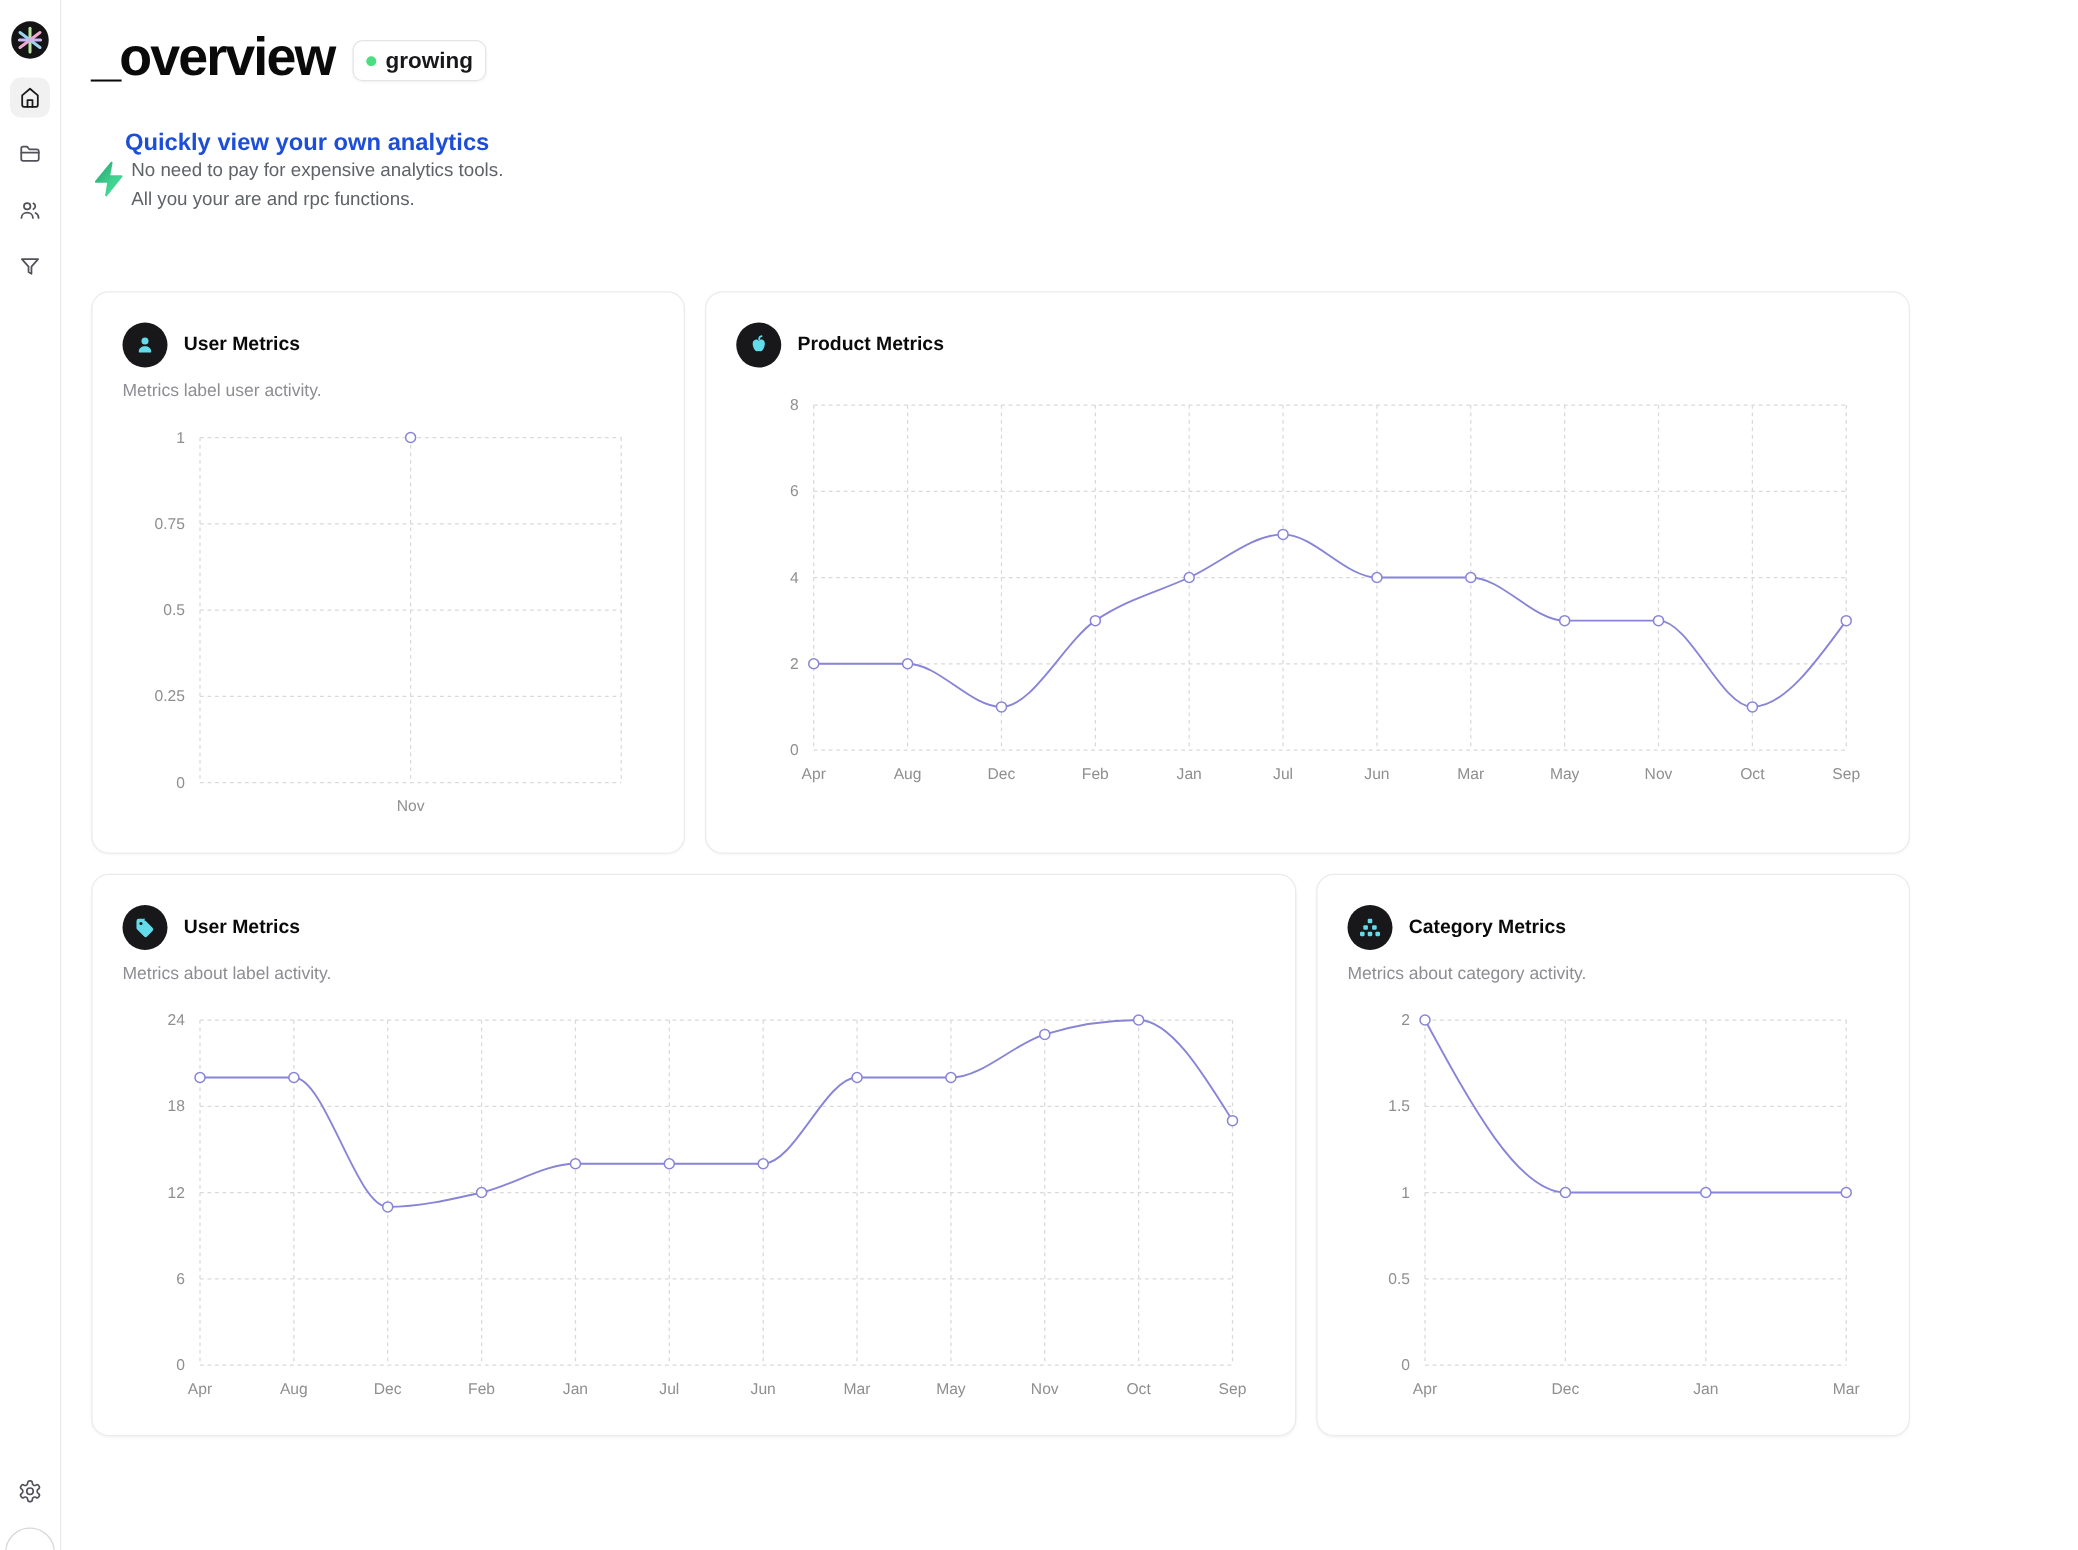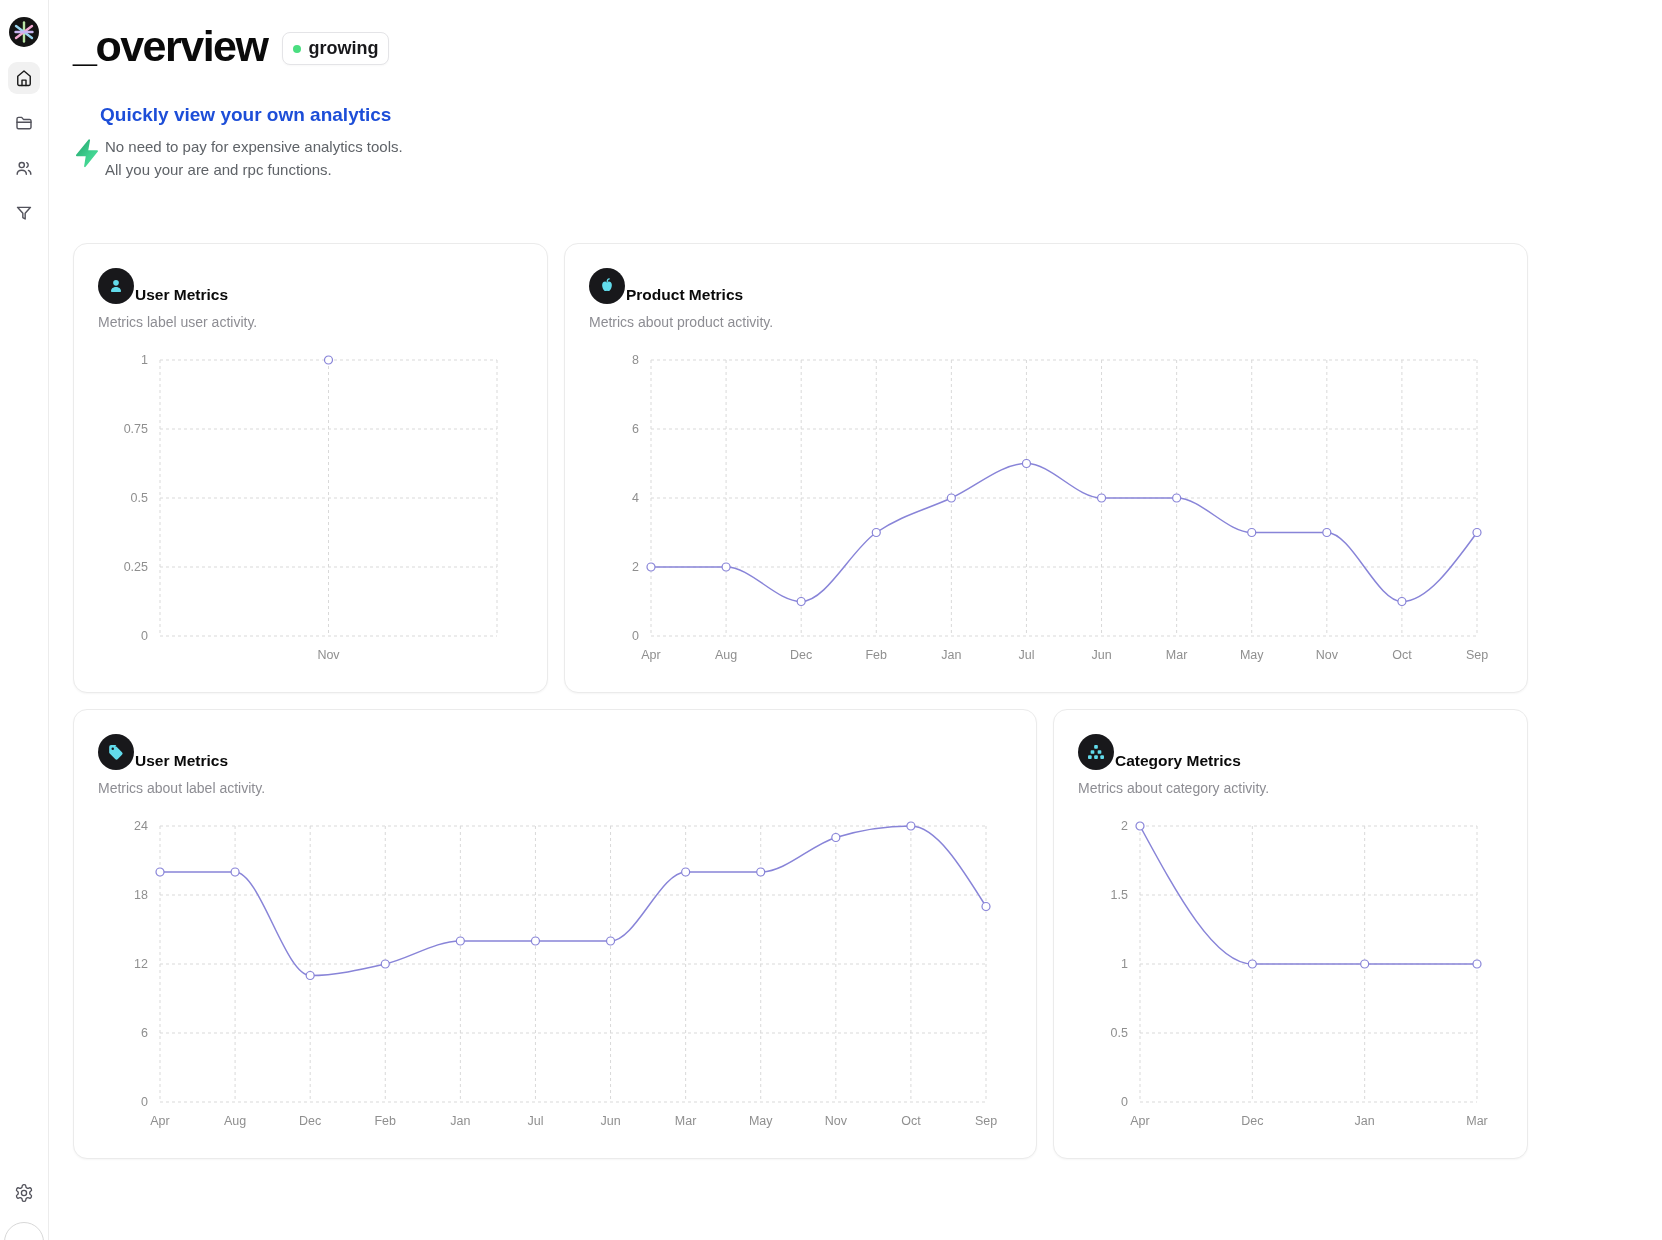--- a/index.html
+++ b/index.html
@@ -26,32 +26,32 @@
   .main { margin-left:49px; padding:22px 0 0 24px; }
   .title-row { display:flex; align-items:center; gap:15px; }
   h1 { font-size:43px; font-weight:800; letter-spacing:-1.5px; color:#0a0a0a; }
   .badge { display:inline-flex; align-items:center; gap:7px; border:1px solid #e4e4e7;
     border-radius:8px; padding:5px 10px; font-size:18px; font-weight:700; color:#18181b;
     margin-top:4px; background:#fff; box-shadow:0 1px 2px rgba(0,0,0,.03); }
   .badge-dot { width:8px; height:8px; border-radius:50%; background:var(--badge-dot,#4ade80); }
 
   .intro { margin-top:33px; }
   .intro h2 { font-size:19px; font-weight:700; color:#1d4ed8; margin-left:27px; }
-  .desc-row { display:flex; margin-top:10px; gap:4px; align-items:flex-start; }
+  .desc-row { display:flex; gap:4px; align-items:flex-start; }
   .bolt { width:28px; height:30px; flex:none; margin-top:2px; }
   .desc-lines { font-size:15px; color:#5f6368; line-height:22.5px; }
 
   
   .cards { margin-top:62px; width:1455px; display:flex; flex-direction:column; gap:16px; }
   .cards-row { display:flex; gap:16px; }
   .card { background:#fff; border:1px solid #ebebeb; border-radius:14px;
     box-shadow:0 1px 2px rgba(0,0,0,.04); padding:24px 24px; height:450px; }
   .card.narrow { width:475px; flex:none; }
   .card.wide { flex:1; }
-  .card-head { display:flex; align-items:flex-end; gap:1px; }
+  .card-head { display:flex; align-items:center; gap:13px; }
   .icon-circle { width:36px; height:36px; border-radius:50%; background:var(--icon-bg,#18181b);
     display:flex; align-items:center; justify-content:center; flex:none; }
   .icon-circle svg { width:20px; height:20px; }
   .card-head h3 { font-size:15.5px; font-weight:700; color:#0a0a0a; }
   .card-sub { margin-top:10px; font-size:14px; color:#8d8d93; }
   .chart-wrap { margin-top:22px; height:320px; width:100%; }
   .chart-wrap svg text { font-family:"Liberation Sans", sans-serif; font-size:12.5px; fill:#8f8f8f; }
 </style>
 </head>
 <body>
@@ -175,21 +175,20 @@
       <article class="card wide">
         <div class="card-head">
           <span class="icon-circle">
             <svg viewBox="0 0 24 24">
               <path d="M12.3 6.6 c0-1.7 1-2.9 2.4-3.1" stroke="var(--glyph,#62dbeb)" stroke-width="1.6" fill="none" stroke-linecap="round"></path>
               <path d="M12 7.8 C10.6 6 7.3 6.2 6.4 9.2 C5.4 12.7 8 17.8 10 18.1 C10.9 18.2 11.3 17.7 12 17.7 C12.7 17.7 13.1 18.2 14 18.1 C16 17.8 18.6 12.7 17.6 9.2 C16.7 6.2 13.4 6 12 7.8 Z" fill="var(--glyph,#62dbeb)"></path>
             </svg>
           </span>
           <h3>Product Metrics</h3>
         </div>
-        <p class="card-sub">Metrics about product activity.</p>
         <div class="chart-wrap"><svg width="914" height="320" viewBox="0 0 914 320">
               <g transform="translate(62,8)">
                 <line x1="0.00" y1="0" x2="0.00" y2="276" stroke="#d9d9d9" stroke-dasharray="3 3"></line>
                 <line x1="75.09" y1="0" x2="75.09" y2="276" stroke="#d9d9d9" stroke-dasharray="3 3"></line>
                 <line x1="150.18" y1="0" x2="150.18" y2="276" stroke="#d9d9d9" stroke-dasharray="3 3"></line>
                 <line x1="225.27" y1="0" x2="225.27" y2="276" stroke="#d9d9d9" stroke-dasharray="3 3"></line>
                 <line x1="300.36" y1="0" x2="300.36" y2="276" stroke="#d9d9d9" stroke-dasharray="3 3"></line>
                 <line x1="375.45" y1="0" x2="375.45" y2="276" stroke="#d9d9d9" stroke-dasharray="3 3"></line>
                 <line x1="450.55" y1="0" x2="450.55" y2="276" stroke="#d9d9d9" stroke-dasharray="3 3"></line>
                 <line x1="525.64" y1="0" x2="525.64" y2="276" stroke="#d9d9d9" stroke-dasharray="3 3"></line>

